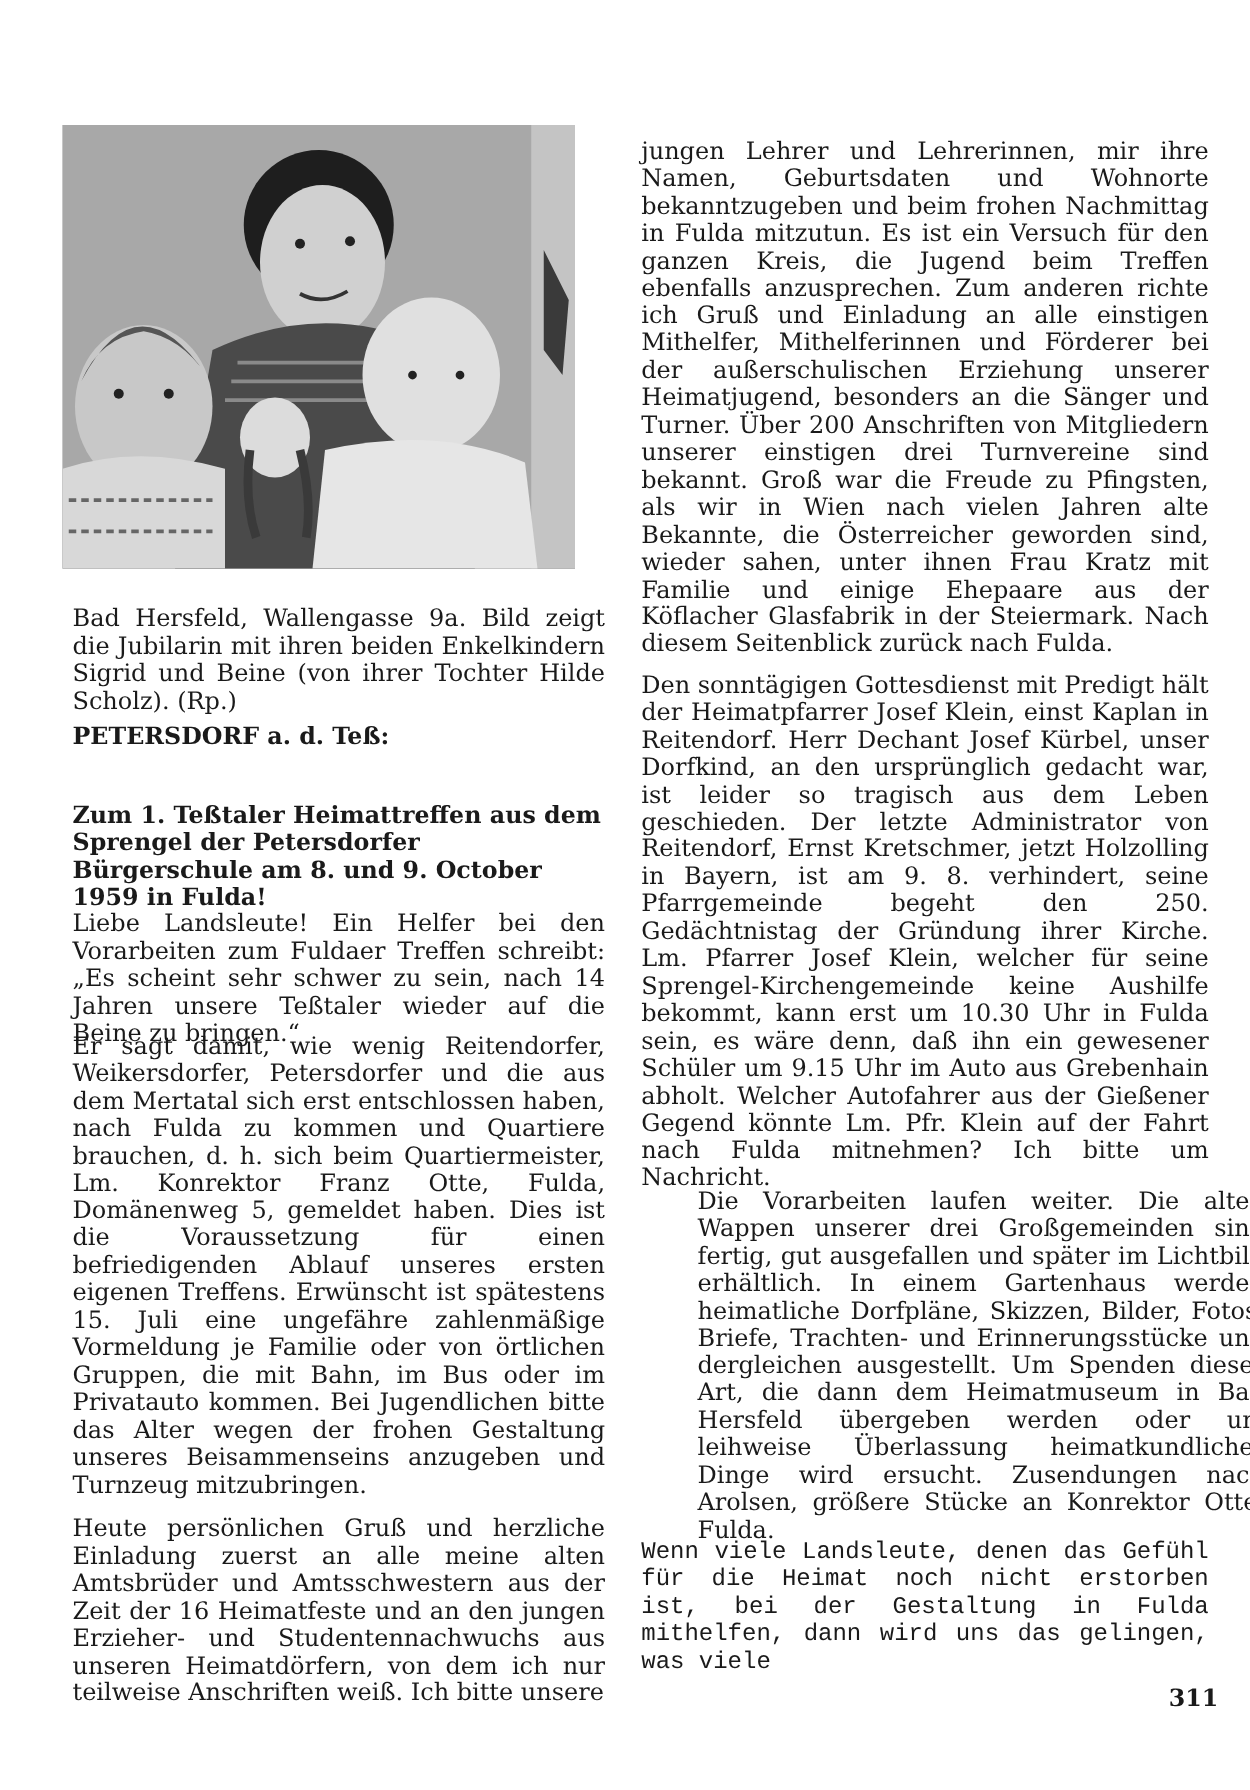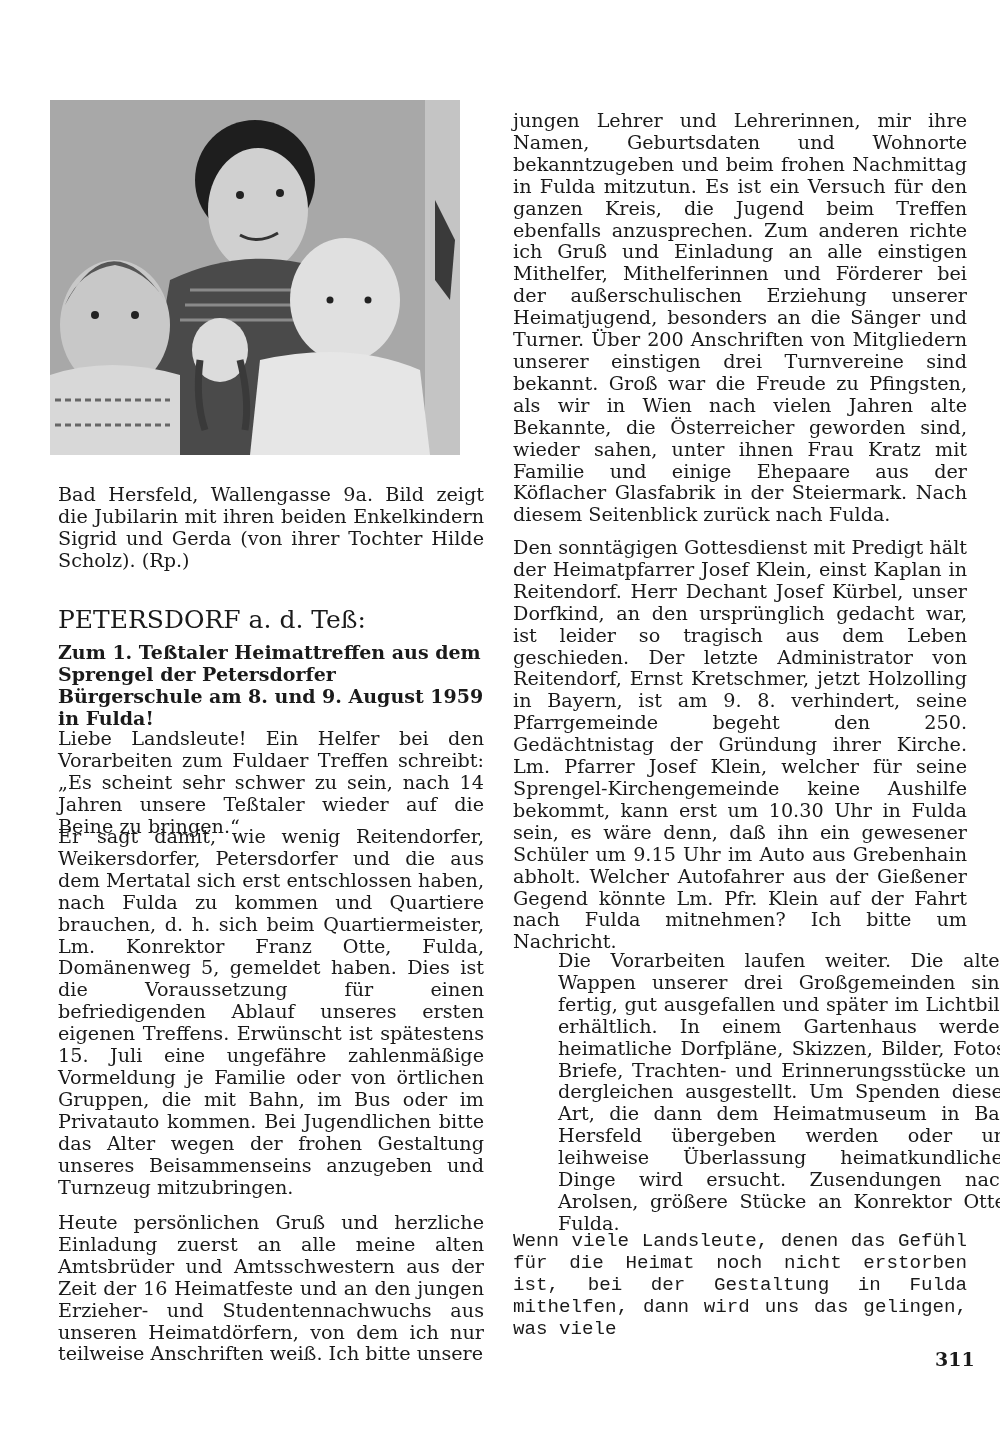--- a/index.html
+++ b/index.html
@@ -15,22 +15,22 @@
     text-align: justify;
     hyphens: manual;
   }
   .photo {
     position: absolute; left: 50px; top: 100px; width: 410px; height: 355px;
     background: #9a9a9a; overflow: hidden;
   }
   .photo svg { width: 100%; height: 100%; display: block; }
   .caption { position: absolute; left: 58px; top: 484px; width: 426px; }
   .place-heading {
-    position: absolute; left: 58px; top: 605px; width: 426px;
-    font-weight: normal; font-size: 25px; margin: 0;
+    position: absolute; left: 58px; top: 578px; width: 426px;
+    font-weight: bold; font-size: 19px; margin: 0;
   }
   .subheading {
     position: absolute; left: 58px; top: 642px; width: 426px;
     font-weight: bold; font-size: 19px; line-height: 21.9px; margin: 0;
   }
   .lp1 { position: absolute; left: 58px; top: 728px; width: 426px; }
   .lp2 { position: absolute; left: 58px; top: 826px; width: 426px; }
   .lp3 { position: absolute; left: 58px; top: 1212px; width: 426px; }
   .rp1 { position: absolute; left: 513px; top: 110px; width: 454px; }
   .rp2 { position: absolute; left: 513px; top: 537px; width: 454px; }
@@ -66,25 +66,25 @@
     <ellipse cx="295" cy="200" rx="55" ry="62" fill="#e0e0e0"></ellipse>
     <circle cx="280" cy="200" r="3.5" fill="#222"></circle>
     <circle cx="318" cy="200" r="3.5" fill="#222"></circle>
     <path d="M210 260 Q300 240 370 270 L380 355 L200 355 Z" fill="#e6e6e6"></path>
     <ellipse cx="170" cy="250" rx="28" ry="32" fill="#dcdcdc"></ellipse>
     <path d="M150 260 Q145 300 155 330 M190 260 Q200 300 195 330" stroke="#3a3a3a" stroke-width="7" fill="none"></path>
   </svg>
 </div>
 
 <div class="caption">
-  <p class="body">Bad Hersfeld, Wallengasse 9a. Bild zeigt die Jubilarin mit ihren beiden Enkelkindern Sigrid und Gerda (von ihrer Tochter Hilde Scholz). (Rp.)</p>
+  <p class="body">Bad Hersfeld, Wallengasse 9a. Bild zeigt die Jubilarin mit ihren beiden Enkelkindern Sigrid und Beine (von ihrer Tochter Hilde Scholz). (Rp.)</p>
 </div>
 
 <h2 class="place-heading">PETERSDORF a. d. Teß:</h2>
-<h3 class="subheading">Zum 1. Teßtaler Heimattreffen aus dem Sprengel der Petersdorfer Bürgerschule am 8. und 9. August 1959 in Fulda!</h3>
+<h3 class="subheading">Zum 1. Teßtaler Heimattreffen aus dem Sprengel der Petersdorfer Bürgerschule am 8. und 9. October 1959 in Fulda!</h3>
 
 <div class="lp1">
   <p class="body">Liebe Landsleute! Ein Helfer bei den Vorarbeiten zum Fuldaer Treffen schreibt: „Es scheint sehr schwer zu sein, nach 14 Jahren unsere Teßtaler wieder auf die Beine zu bringen.“</p>
 </div>
 <div class="lp2">
   <p class="body"><span>Er sagt damit, wie wenig Reitendorfer, Weikersdorfer, Petersdorfer und die aus dem Mertatal sich erst entschlossen haben, nach Fulda zu kommen und Quartiere brauchen, d. h. sich beim Quartiermeister, Lm. Konrektor Franz Otte, Fulda, Domänenweg 5, gemeldet haben. Dies ist die Voraussetzung für einen befriedigenden Ablauf unseres ersten eigenen Treffens. Erwünscht ist </span><b class="em">spätestens 15. Juli</b><span> eine ungefähre zahlenmäßige Vormeldung je Familie oder von örtlichen Gruppen, die mit Bahn, im Bus oder im Privatauto kommen. Bei Jugendlichen bitte das Alter wegen der frohen Gestaltung unseres Beisammenseins anzugeben und Turnzeug mitzubringen.</span></p>
 </div>
 <div class="lp3">
   <p class="body">Heute persönlichen Gruß und herzliche Einladung zuerst an alle meine alten Amtsbrüder und Amtsschwestern aus der Zeit der 16 Heimatfeste und an den jungen Erzieher- und Studentennachwuchs aus unseren Heimatdörfern, von dem ich nur teilweise Anschriften weiß. Ich bitte unsere</p>
 </div>

